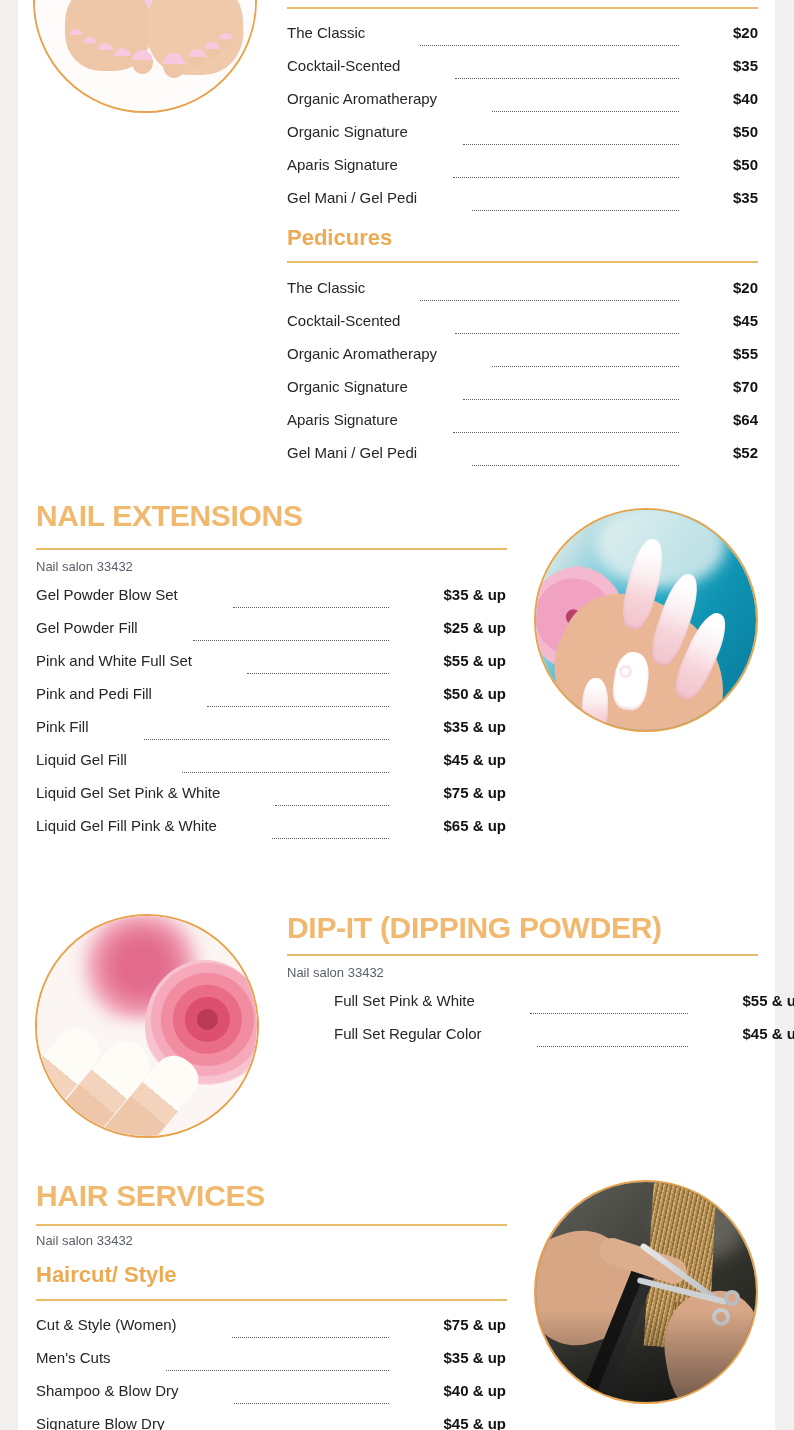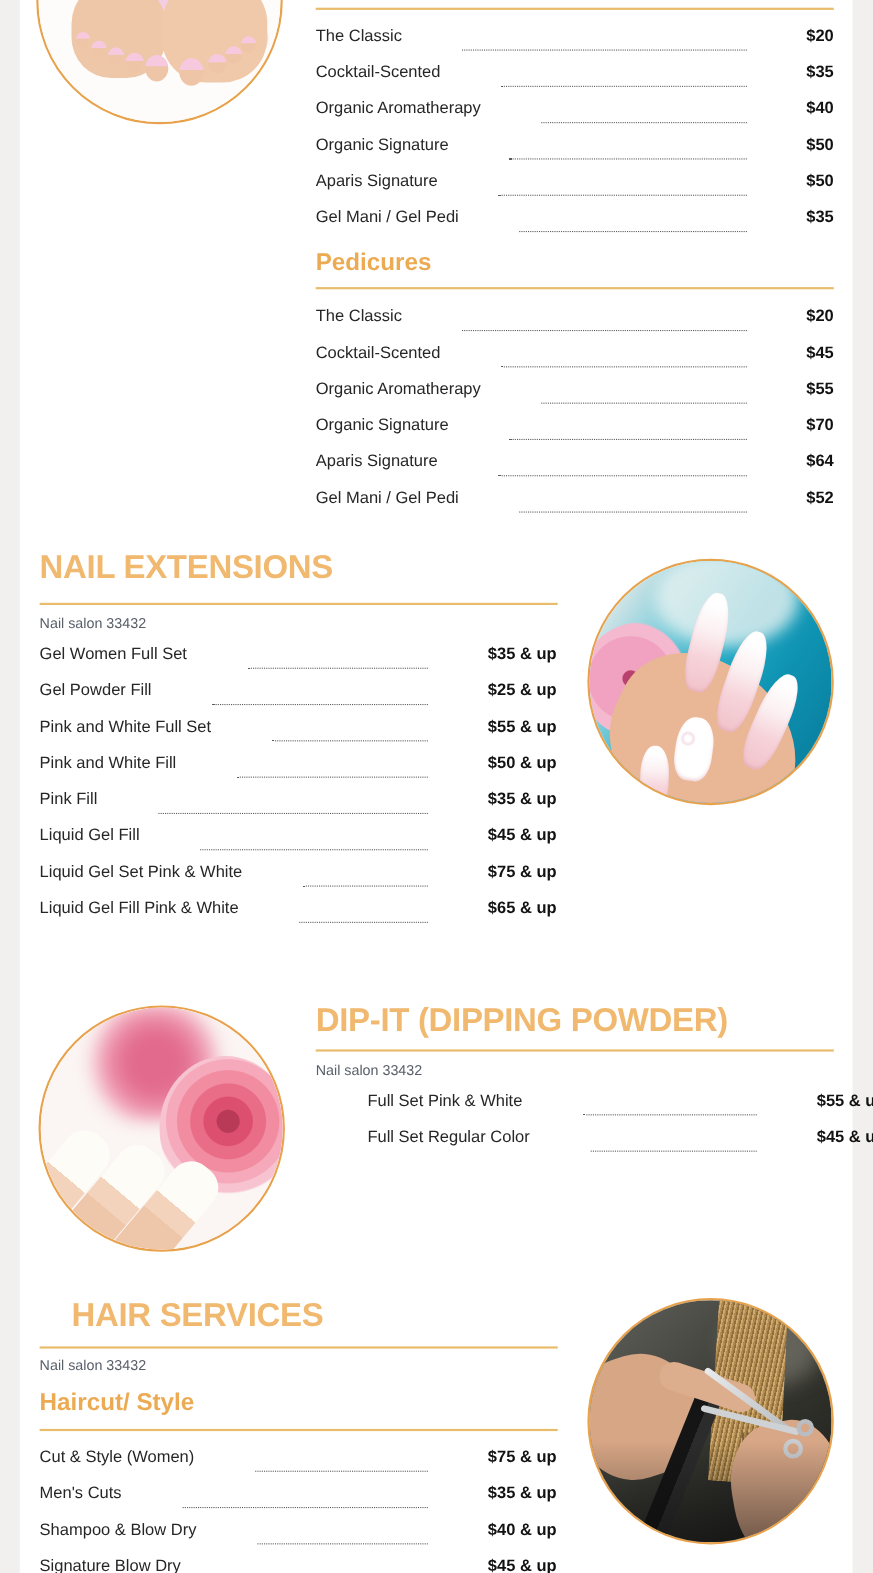--- a/index.html
+++ b/index.html
@@ -133,39 +133,39 @@
         <span class="price">$52</span>
       </div>
     </div>
 
   <div class="heading-lg" style="left:36px;top:499px;">NAIL EXTENSIONS</div>
   <div class="rule" style="left:36px;top:548px;width:471px;"></div>
   <div class="note" style="left:36px;top:559px;">Nail salon 33432</div>
   <div class="menu" style="left:36px;top:570px;width:470px;">
 
       <div class="row">
-        <span class="name">Gel Women Full Set</span>
+        <span class="name">Gel Powder Blow Set</span>
         <span class="dots"></span>
         <span class="price">$35 &amp; up</span>
       </div>
 
       <div class="row">
         <span class="name">Gel Powder Fill</span>
         <span class="dots"></span>
         <span class="price">$25 &amp; up</span>
       </div>
 
       <div class="row">
         <span class="name">Pink and White Full Set</span>
         <span class="dots"></span>
         <span class="price">$55 &amp; up</span>
       </div>
 
       <div class="row">
-        <span class="name">Pink and White Fill</span>
+        <span class="name">Pink and Pedi Fill</span>
         <span class="dots"></span>
         <span class="price">$50 &amp; up</span>
       </div>
 
       <div class="row">
         <span class="name">Pink Fill</span>
         <span class="dots"></span>
         <span class="price">$35 &amp; up</span>
       </div>
 
@@ -221,21 +221,21 @@
 
   <div class="photo" style="left:35px;top:914px;">
     <div style="inset:0;background:#fbf5f3;"></div>
     <div style="left:40px;top:-4px;width:128px;height:108px;background:radial-gradient(circle at 50% 50%, #e26a8d 0 30%, #ef9ab1 55%, rgba(247,214,222,0) 75%);filter:blur(7px);"></div>
     <div style="left:108px;top:44px;width:120px;height:132px;border-radius:50%;background:radial-gradient(circle at 52% 45%, #b93a56 0 10px, #dd4f6e 11px 22px, #ea6d88 23px 34px, #f18ca1 35px 46px, #f5a9ba 47px 56px, #f8c3d0 57px 64px, rgba(248,195,208,0) 66px);"></div>
     <div class="finger" style="left:-16px;top:100px;width:44px;height:150px;transform:rotate(40deg);"></div>
     <div class="finger" style="left:32px;top:114px;width:46px;height:150px;transform:rotate(40deg);"></div>
     <div class="finger" style="left:84px;top:130px;width:46px;height:140px;transform:rotate(40deg);"></div>
   </div>
 
-  <div class="heading-lg" style="left:36px;top:1179px;margin-left:29px;">HAIR SERVICES</div>
+  <div class="heading-lg" style="left:36px;top:1179px;">HAIR SERVICES</div>
   <div class="rule" style="left:36px;top:1224px;width:471px;"></div>
   <div class="note" style="left:36px;top:1233px;">Nail salon 33432</div>
   <div class="heading-md" style="left:36px;top:1261px;">Haircut/ Style</div>
   <div class="rule" style="left:36px;top:1299px;width:471px;"></div>
   <div class="menu" style="left:36px;top:1300px;width:470px;">
 
       <div class="row">
         <span class="name">Cut &amp; Style (Women)</span>
         <span class="dots"></span>
         <span class="price">$75 &amp; up</span>

